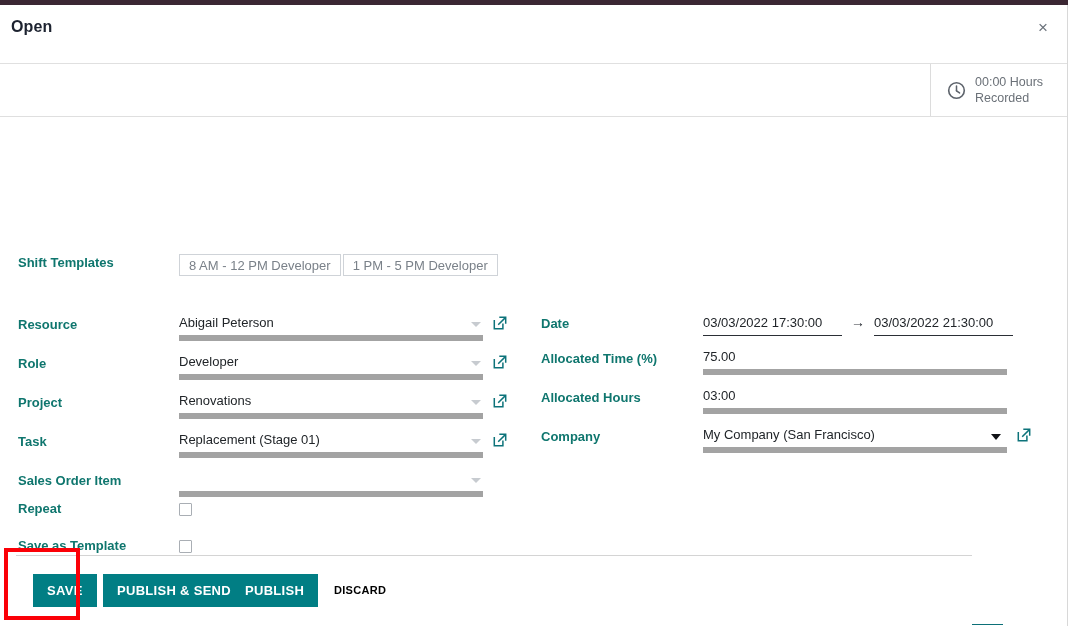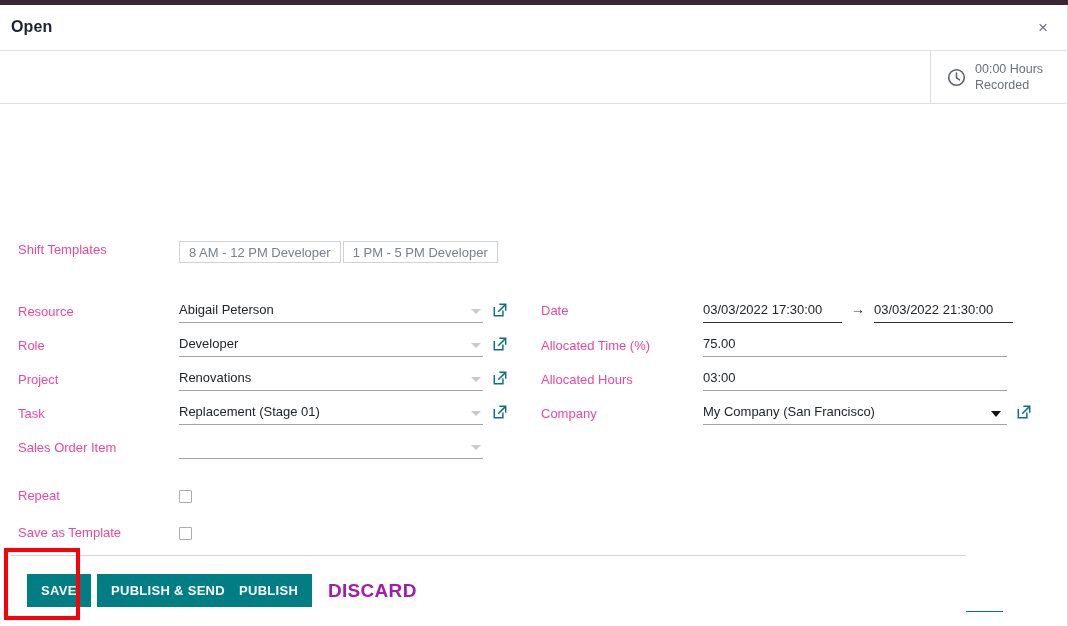--- a/index.html
+++ b/index.html
@@ -35,21 +35,21 @@
     width: 1068px;
     height: 621px;
     background: #ffffff;
     border-right: 1px solid #d8d8d8;
     box-sizing: border-box;
   }
 
   
   .modal-header {
     position: relative;
-    height: 46px;
+    height: 59px;
     border-bottom: 1px solid #e0e0e0;
     box-sizing: border-box;
   }
   .modal-title {
     position: absolute;
     left: 11px;
     top: 13px;
     font-size: 16px;
     font-weight: bold;
     color: #1d2330;
@@ -110,23 +110,23 @@
     height: 455px;
     box-sizing: border-box;
   }
 
   .form-row {
     position: absolute;
     display: flex;
     align-items: flex-start;
   }
   .f-label {
-    font-weight: normal;
-    font-size: 13px;
-    color: #ec4899;
+    font-weight: bold;
+    font-size: 13px;
+    color: #0f766e;
     line-height: 18px;
     white-space: nowrap;
   }
 
   
   .tpl-row { left: 18px; top: 137px; }
   .tpl-label-w { width: 161px; }
   .tpl-btns { display: flex; }
   .tpl-btn {
     border: 1px solid #cfd3d8;
@@ -154,21 +154,21 @@
   }
   .fr .f-label { flex: 0 0 161px; padding-top: 2px; }
   .col-right .fr .f-label { flex: 0 0 162px; padding-left: 8px; }
 
   .f-ctrl {
     position: relative;
     flex: 0 0 auto;
   }
   .f-input {
     border: none;
-    border-bottom: 1px solid #a3a3a3;
+    border-bottom: 6px solid #a3a3a3;
     background: transparent;
     font-family: "Liberation Sans", sans-serif;
     font-size: 13px;
     color: #212529;
     padding: 0 18px 3px 0;
     outline: none;
     line-height: 18px;
     box-sizing: border-box;
     display: block;
   }
@@ -255,21 +255,21 @@
   }
   .desc-rule {
     margin-top: 33px;
     height: 0;
     border-bottom: 1px solid #0c7078;
   }
 
   
   .footer {
     position: absolute;
-    left: 10px;
+    left: 16px;
     bottom: 0;
     width: 956px;
     height: 71px;
     border-top: 1px solid #d4d4d4;
     box-sizing: border-box;
     background: #ffffff;
   }
   .btn {
     position: absolute;
     top: 18px;
@@ -289,23 +289,23 @@
   .btn-save     { left: 17px;  }
   .btn-pubsend  { left: 87px;  }
   .btn-publish  { left: 215px; }
   .btn-discard {
     position: absolute;
     top: 18px;
     left: 306px;
     height: 33px;
     background: transparent;
     border: none;
-    color: #a21caf;
-    font-family: "Liberation Sans", sans-serif;
-    font-size: 19px;
+    color: #000000;
+    font-family: "Liberation Sans", sans-serif;
+    font-size: 11px;
     font-weight: bold;
     letter-spacing: 0.3px;
     cursor: pointer;
     padding: 0 12px;
     line-height: 33px;
   }
 
   
   .hilite {
     position: absolute;

